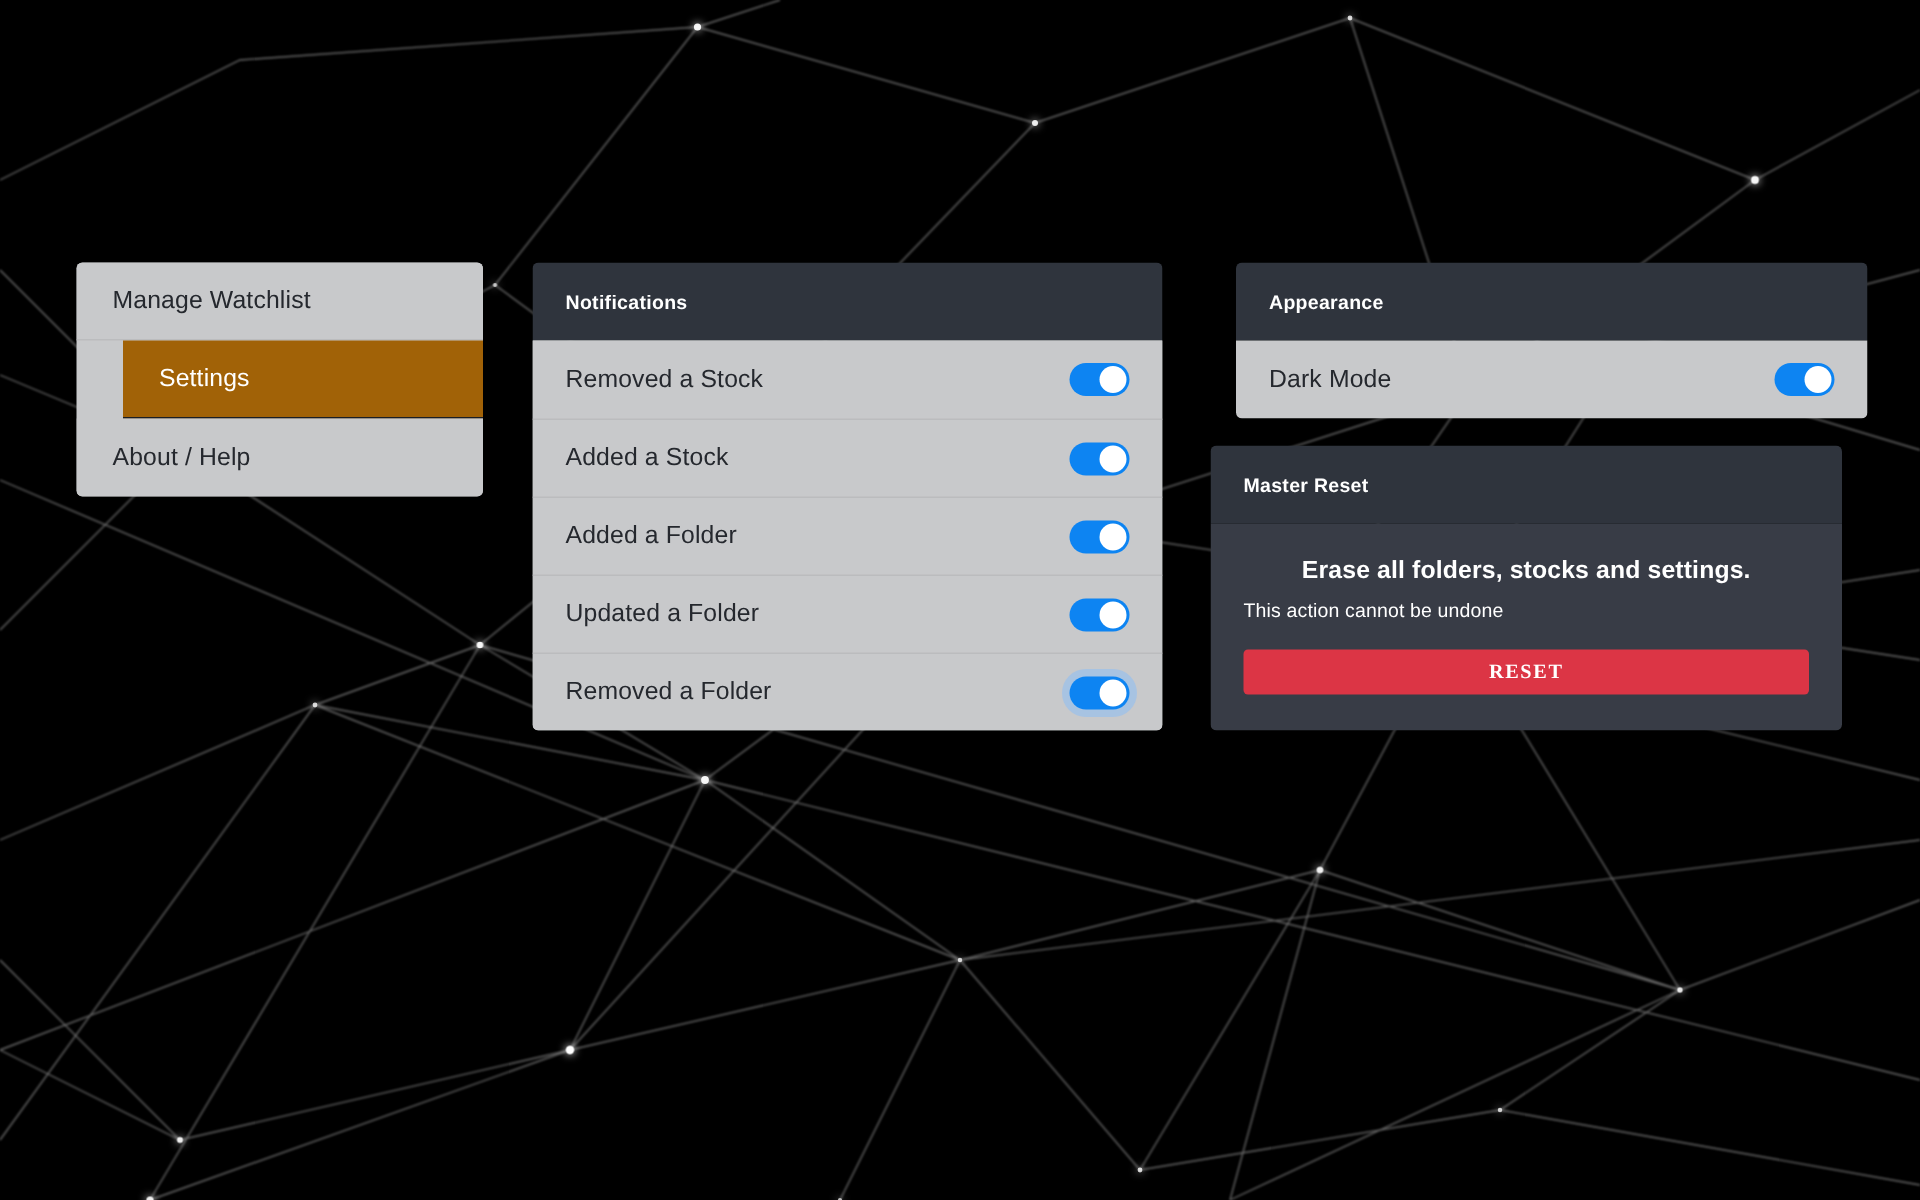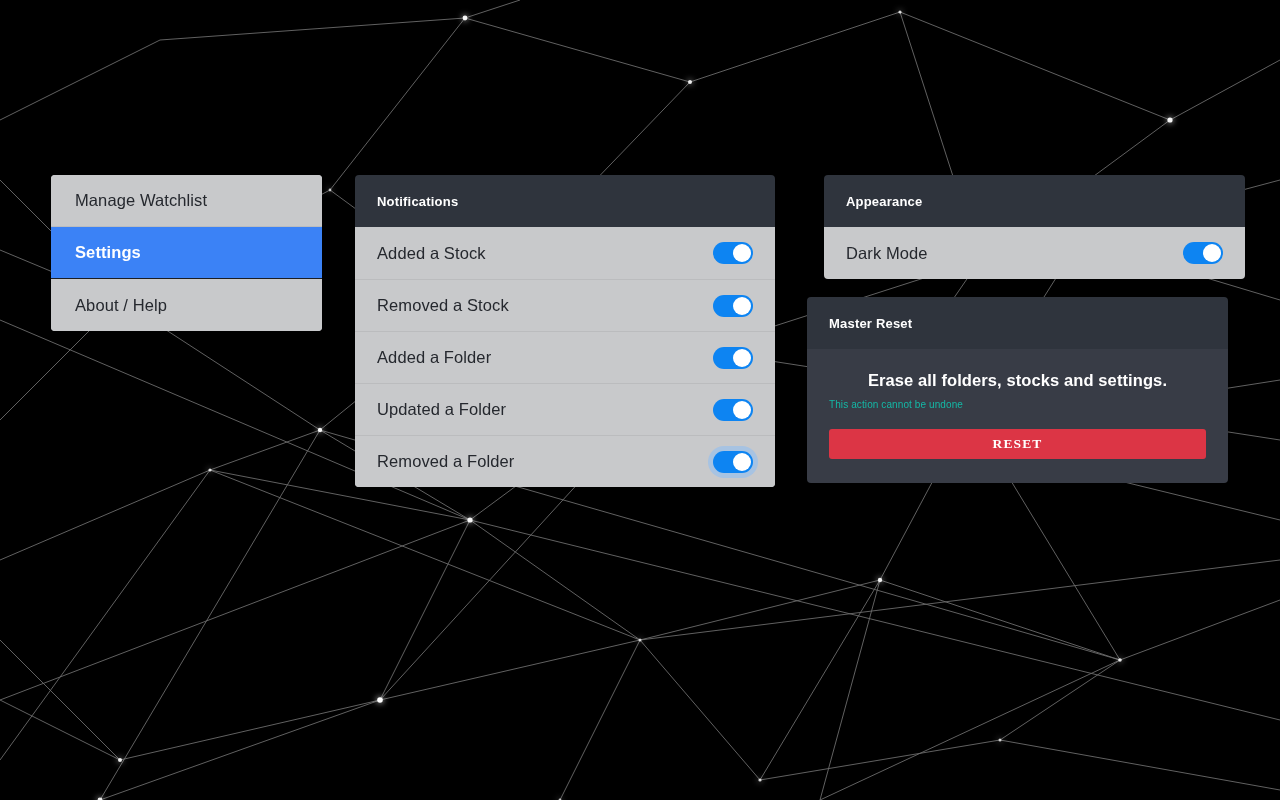--- a/index.html
+++ b/index.html
@@ -40,24 +40,25 @@
     display:flex; align-items:center;
     padding:0 24px;
     font-size:16.5px;
     color:#25282e;
     background:#c8c9cb;
     letter-spacing:.1px;
     border-bottom:1px solid #bbbcbe;
   }
   .side-item:last-child { border-bottom:none; }
   .side-item.active {
-    background:#3b82f6;
-    color:#ffffff;
-    font-weight:bold;
+    background:#a16207;
+    color:#ffffff;
+    font-weight:normal;
     border-bottom:1px solid #1b1e24;
+    margin-left:31px;
   }
 
   
   .card {
     position:absolute;
     border-radius:4px;
     overflow:hidden;
   }
   .card-header {
     background:#2f343d;
@@ -117,22 +118,22 @@
   }
   .reset-title {
     color:#ffffff;
     font-size:16.5px;
     font-weight:bold;
     margin-bottom:9px;
     letter-spacing:.1px;
     text-align:center;
   }
   .reset-sub {
-    color:#14b8a6;
-    font-size:10px;
+    color:#ffffff;
+    font-size:13px;
     margin-bottom:19px;
     letter-spacing:.1px;
   }
   .reset-btn {
     display:block;
     width:100%;
     height:30px;
     line-height:30px;
     text-align:center;
     background:#dc3545;
@@ -243,28 +244,28 @@
     </div>
   </div>
 
   <div class="card" id="notifications-card">
     <div class="card-header">
       <span>Notifications</span>
     </div>
     <div class="card-body">
 
       <div class="row">
+        <span class="row-label">Removed a Stock</span>
+        <span class="toggle">
+          <span class="knob"></span>
+        </span>
+      </div>
+
+      <div class="row">
         <span class="row-label">Added a Stock</span>
-        <span class="toggle">
-          <span class="knob"></span>
-        </span>
-      </div>
-
-      <div class="row">
-        <span class="row-label">Removed a Stock</span>
         <span class="toggle">
           <span class="knob"></span>
         </span>
       </div>
 
       <div class="row">
         <span class="row-label">Added a Folder</span>
         <span class="toggle">
           <span class="knob"></span>
         </span>

